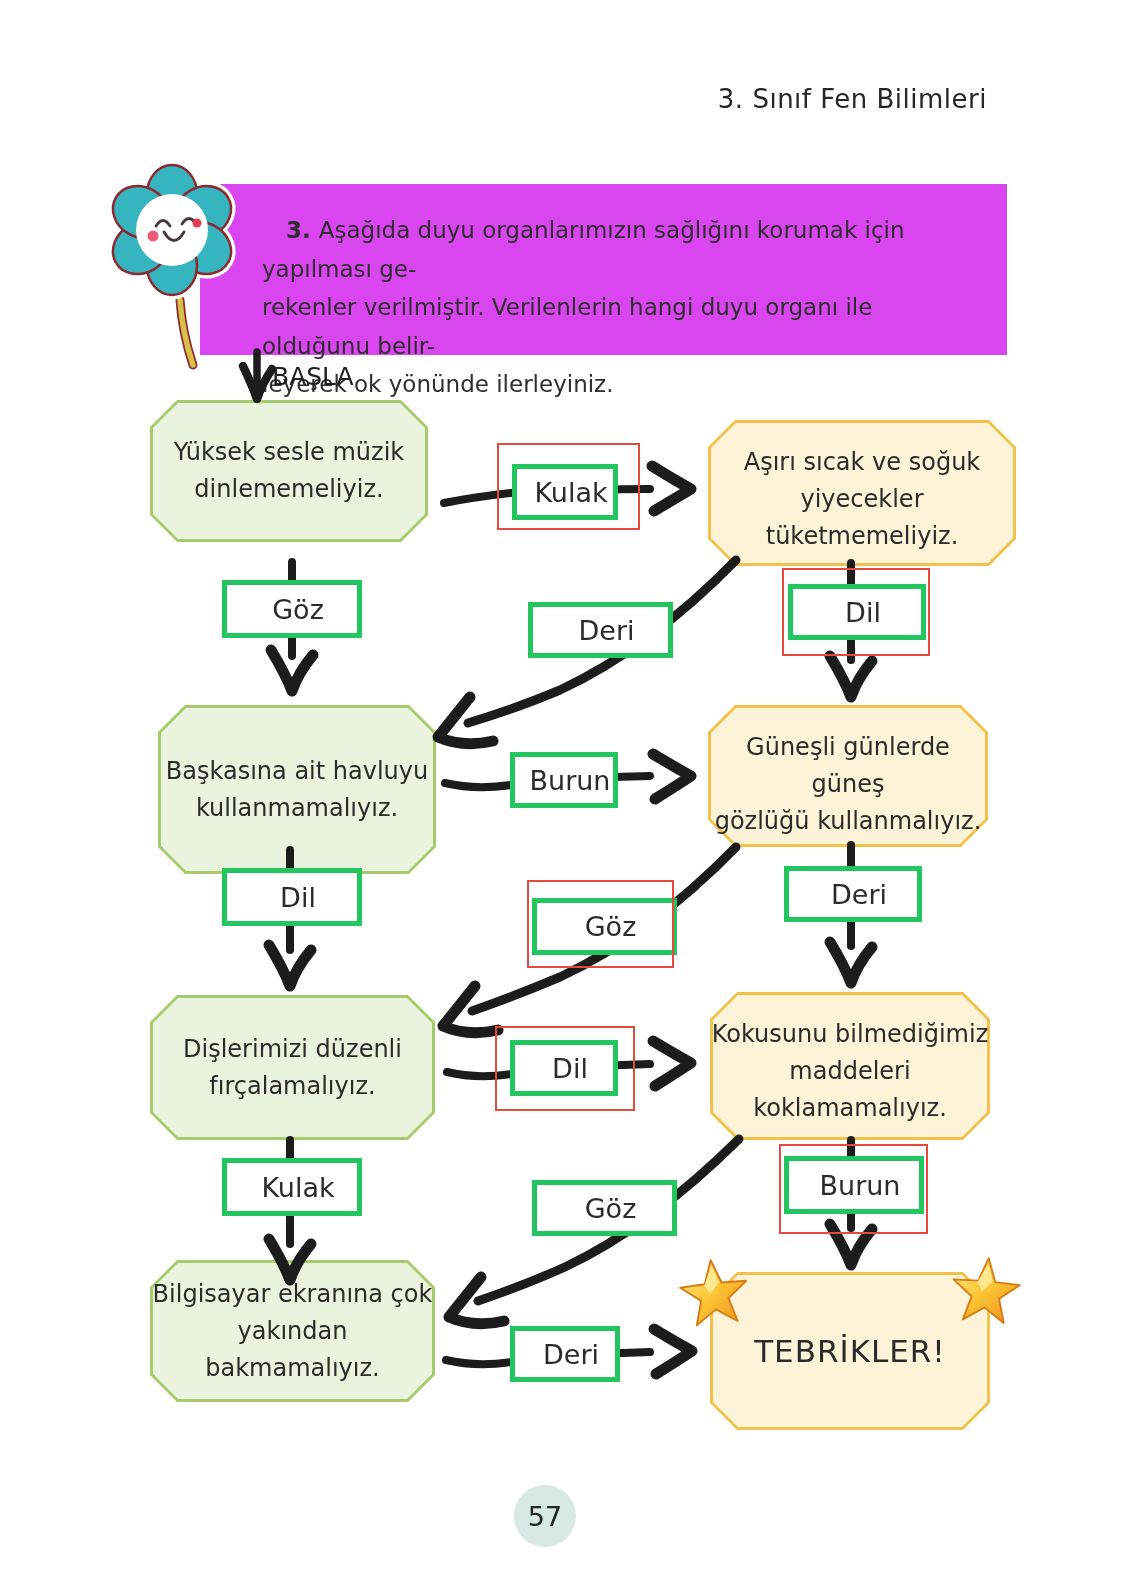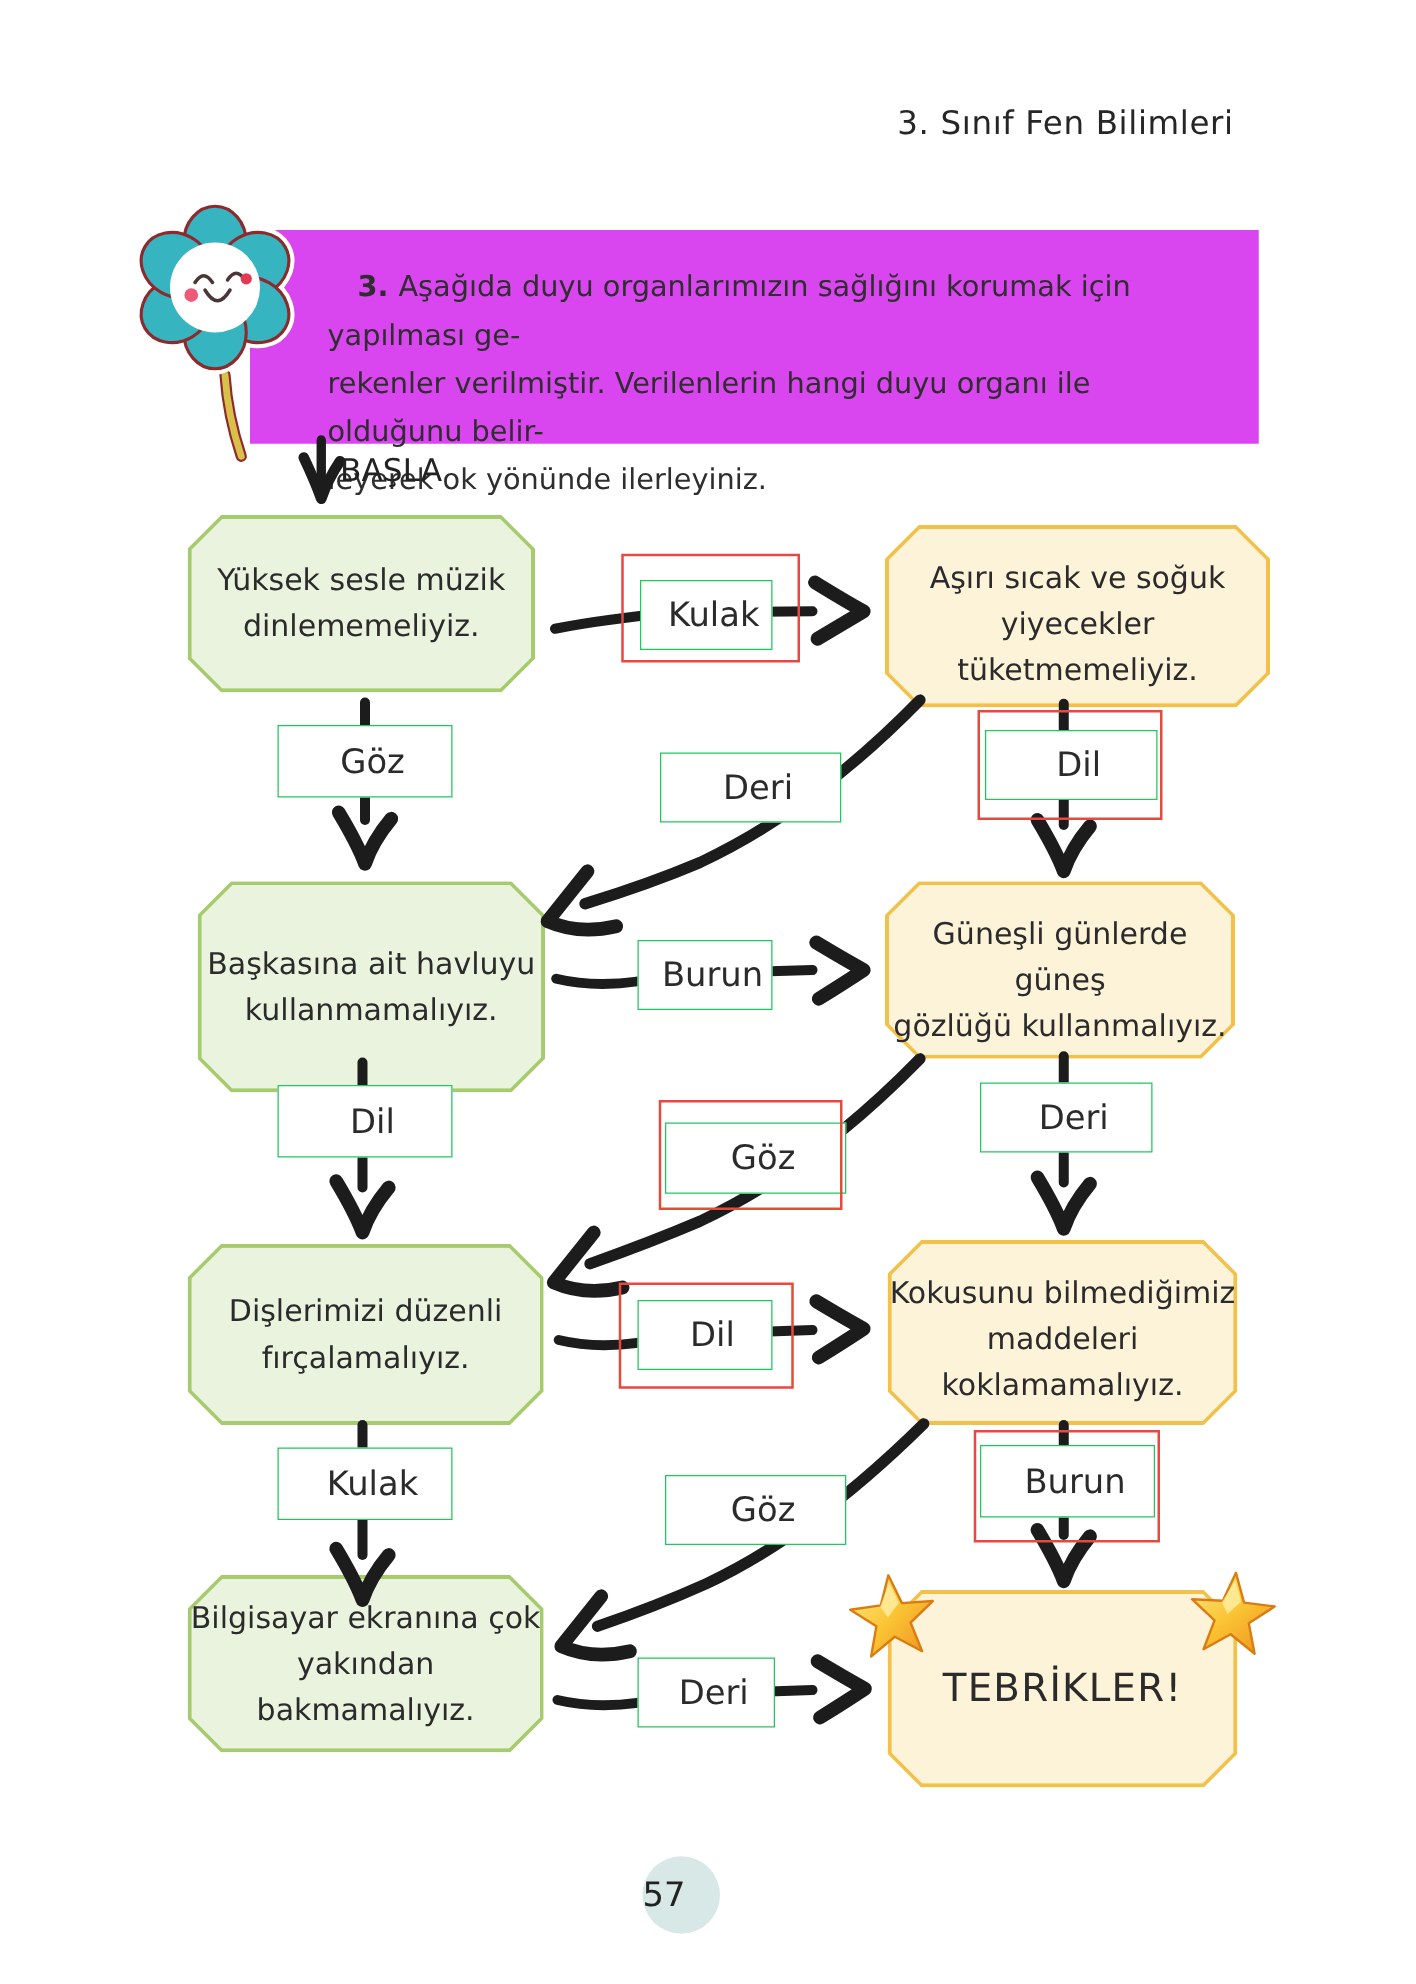--- a/index.html
+++ b/index.html
@@ -25,35 +25,35 @@
   .stmt .inner{position:absolute;inset:3px;
     clip-path:polygon(25px 0,calc(100% - 25px) 0,100% 25px,100% calc(100% - 25px),calc(100% - 25px) 100%,25px 100%,0 calc(100% - 25px),0 25px);}
   .stmt .txt{position:absolute;inset:0;display:flex;flex-direction:column;justify-content:center;align-items:center;
     font-size:24px;line-height:37px;text-align:center;color:#2b2b2b;}
   .green .outer{background:#a6cb6d;}
   .green .inner{background:#eaf3de;}
   .orange .outer{background:#f2c14a;}
   .orange .inner{background:#fdf3d8;}
   .txt-high{justify-content:flex-start !important;padding-top:24px;}
   
-  .lbl{background:#ffffff;border:1px solid #22c55e;display:flex;align-items:center;justify-content:center;
+  .lbl{background:#ffffff;border:5px solid #22c55e;display:flex;align-items:center;justify-content:center;
     font-size:27px;color:#2b2b2b;z-index:8;box-sizing:border-box;padding-left:12px;}
   
   .mark{border:2.5px solid #e64a3e;z-index:9;box-sizing:border-box;background:transparent;}
   
   .arrows{left:0;top:0;z-index:5;pointer-events:none;}
   
   .start-label{left:272px;top:362px;font-size:25px;color:#222;z-index:6;}
   
   .congrats-txt{font-size:31px;letter-spacing:1px;}
   
   .star{z-index:7;}
   
   .page-circle{left:514px;top:1485px;width:62px;height:62px;border-radius:50%;background:#d8e8e6;
-    display:flex;align-items:center;font-size:27px;color:#222;z-index:3;}
+    display:flex;align-items:center;justify-content:center;font-size:27px;color:#222;z-index:3;}
 </style>
 </head>
 <body>
 
 <div class="abs page-header">3. Sınıf Fen Bilimleri</div>
 
 <div class="abs panel">
   <div class="panel-text">
     <span class="first"><span class="q-num">3.</span><span>Aşağıda duyu organlarımızın sağlığını korumak için yapılması ge-</span></span>
     <span>rekenler verilmiştir. Verilenlerin hangi duyu organı ile olduğunu belir-</span><br>
@@ -85,21 +85,21 @@
   <circle cx="74" cy="80" r="36" fill="#ffffff"></circle>
   <path d="M58,76 q7,-11 14,0" fill="none" stroke="#4a3636" stroke-width="2.8" stroke-linecap="round"></path>
   <path d="M84,74 q7,-11 14,0" fill="none" stroke="#4a3636" stroke-width="2.8" stroke-linecap="round"></path>
   <circle cx="55" cy="86" r="5.5" fill="#ef5a78"></circle>
   <circle cx="99" cy="73" r="4.5" fill="#e23a52"></circle>
   <path d="M66,82 q10,17 20,0" fill="none" stroke="#4a3636" stroke-width="2.8" stroke-linecap="round"></path>
 </svg>
 
 <div class="abs start-label">BAŞLA</div>
 
-<div class="abs stmt green" style="left:150px;top:412px;width:278px;height:142px;">
+<div class="abs stmt green" style="left:150px;top:400px;width:278px;height:142px;">
   <div class="outer"></div>
     <div class="inner"></div>
   <div class="txt">
       <span>Yüksek sesle müzik</span>
       <span>dinlememeliyiz.</span>
     </div>
 </div>
 <div class="abs stmt green" style="left:158px;top:705px;width:278px;height:169px;">
   <div class="outer"></div>
     <div class="inner"></div>

